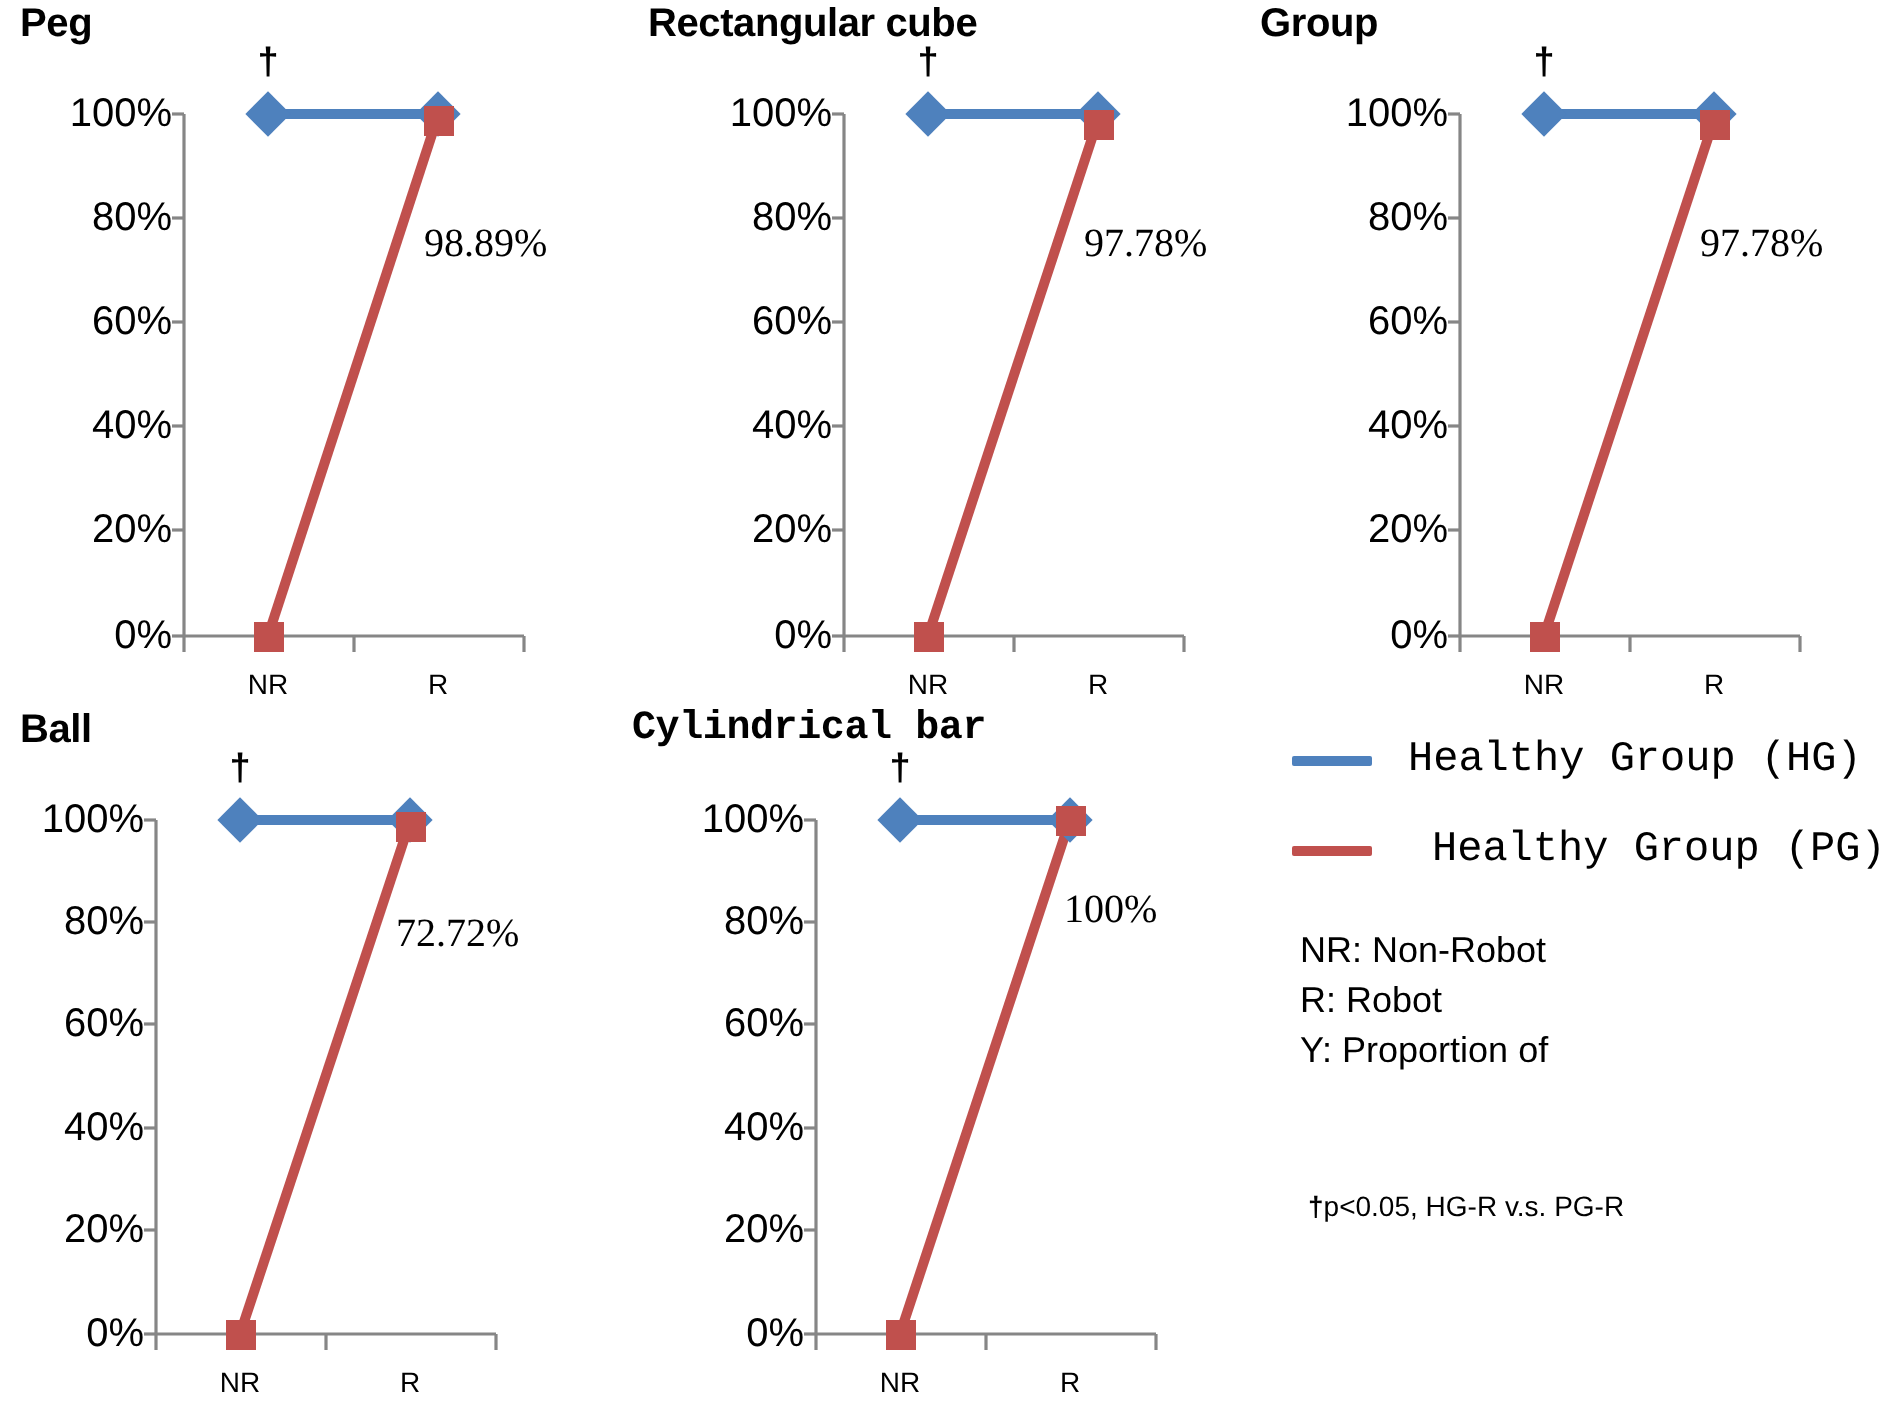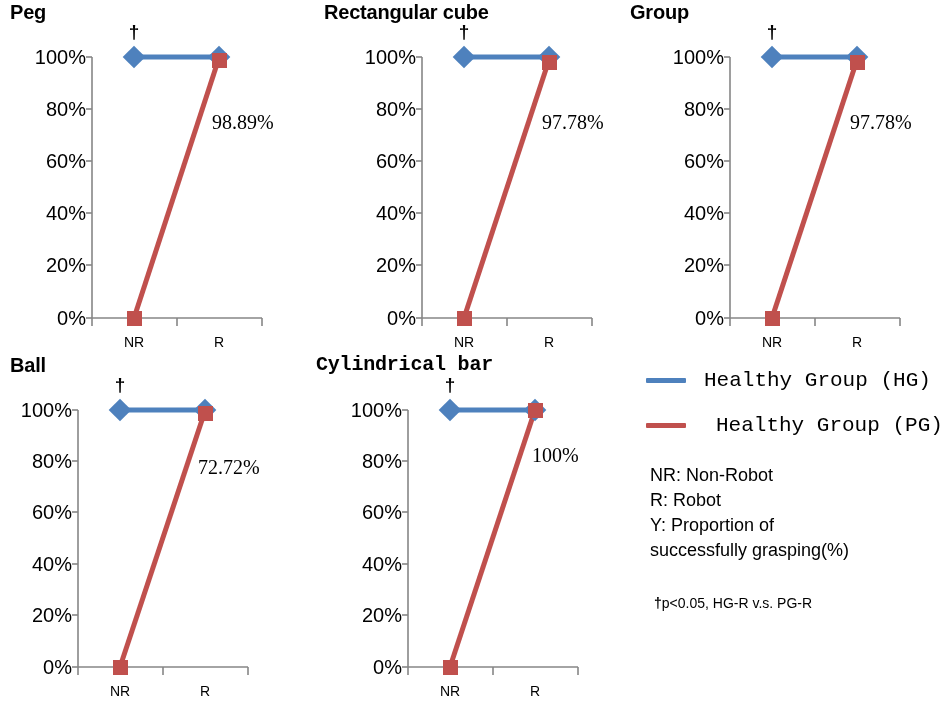--- a/index.html
+++ b/index.html
@@ -306,19 +306,18 @@
   </div>
 
   <div class="legend-row" style="left:26px; top:58px; width:290px;">
     <span class="legend-swatch" style="background:#C0504D;"></span>
     <span class="legend-text" style="left:70px;">Healthy Group (PG)</span>
   </div>
 
   <div class="note-line" style="top:110px;">NR: Non-Robot</div>
   <div class="note-line" style="top:135px;">R: Robot</div>
   <div class="note-line" style="top:160px;">Y: Proportion of</div>
-  <div class="note-line" style="top:185px;">successfully grasping(%)</div>
 
   <div class="sig-note" style="top:238px;">
     <span class="dag">†</span><span>p&lt;0.05, HG-R v.s. PG-R</span>
   </div>
 
 </div>
 
 </body></html>

